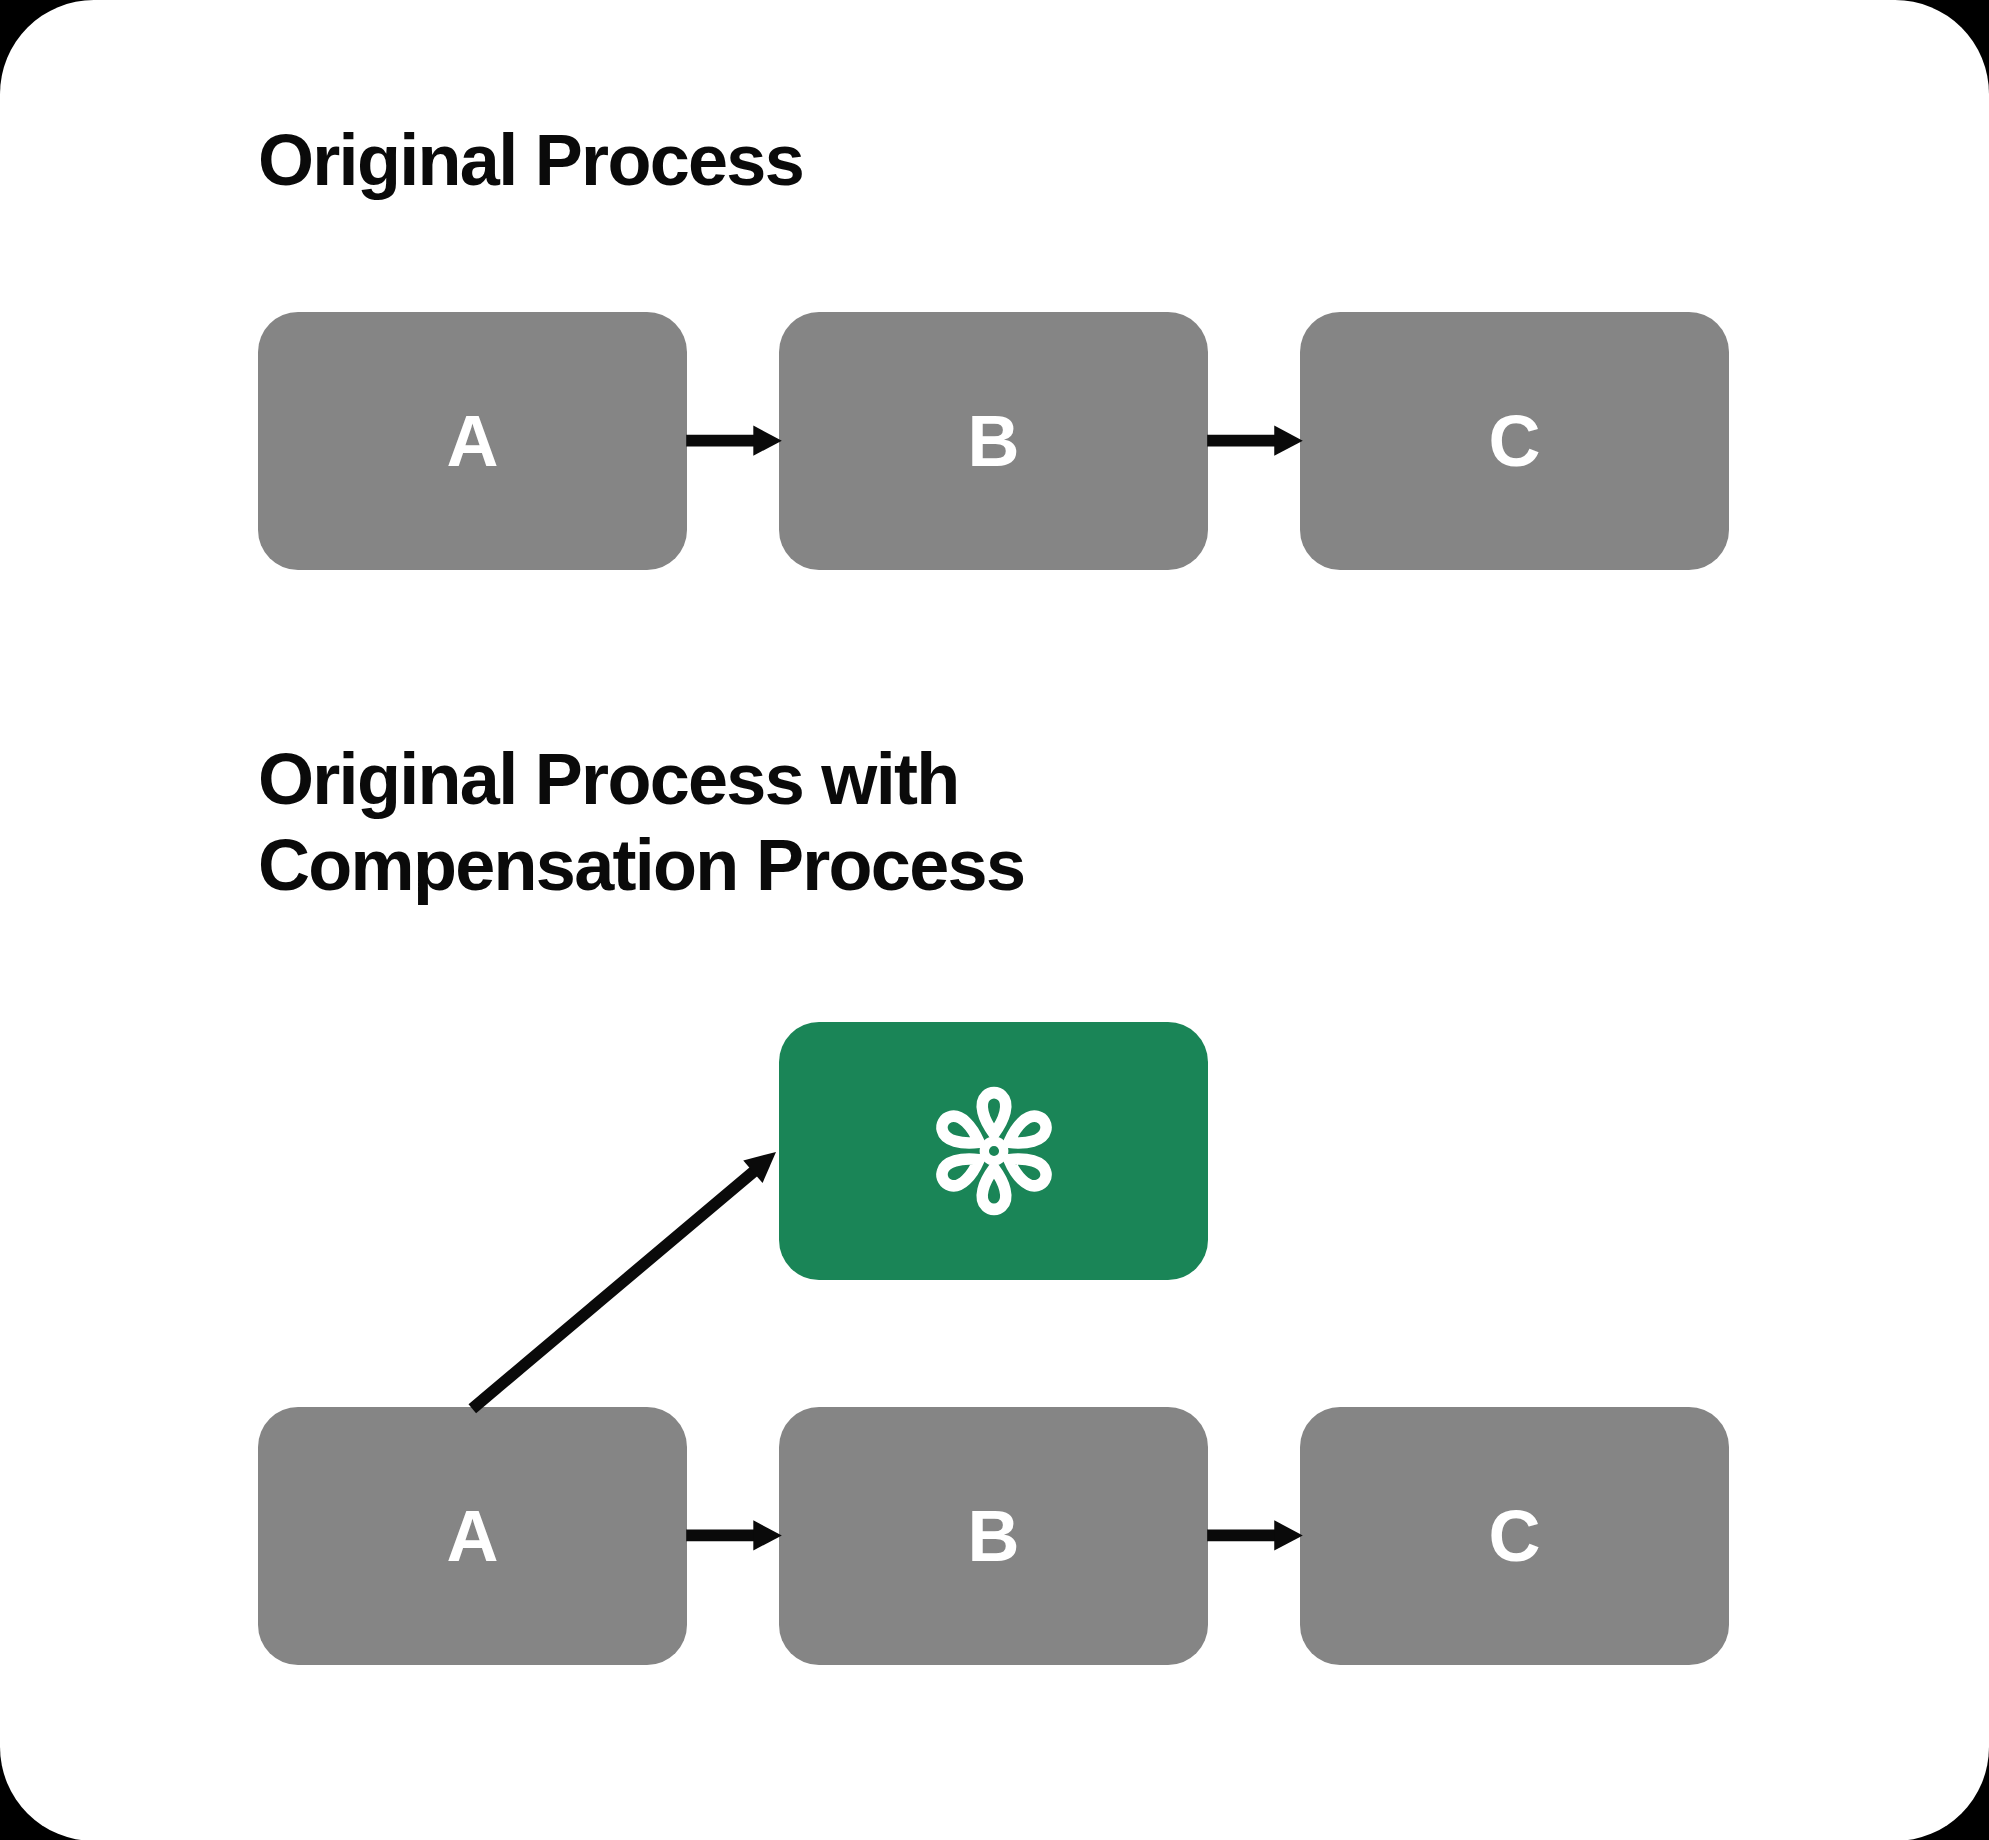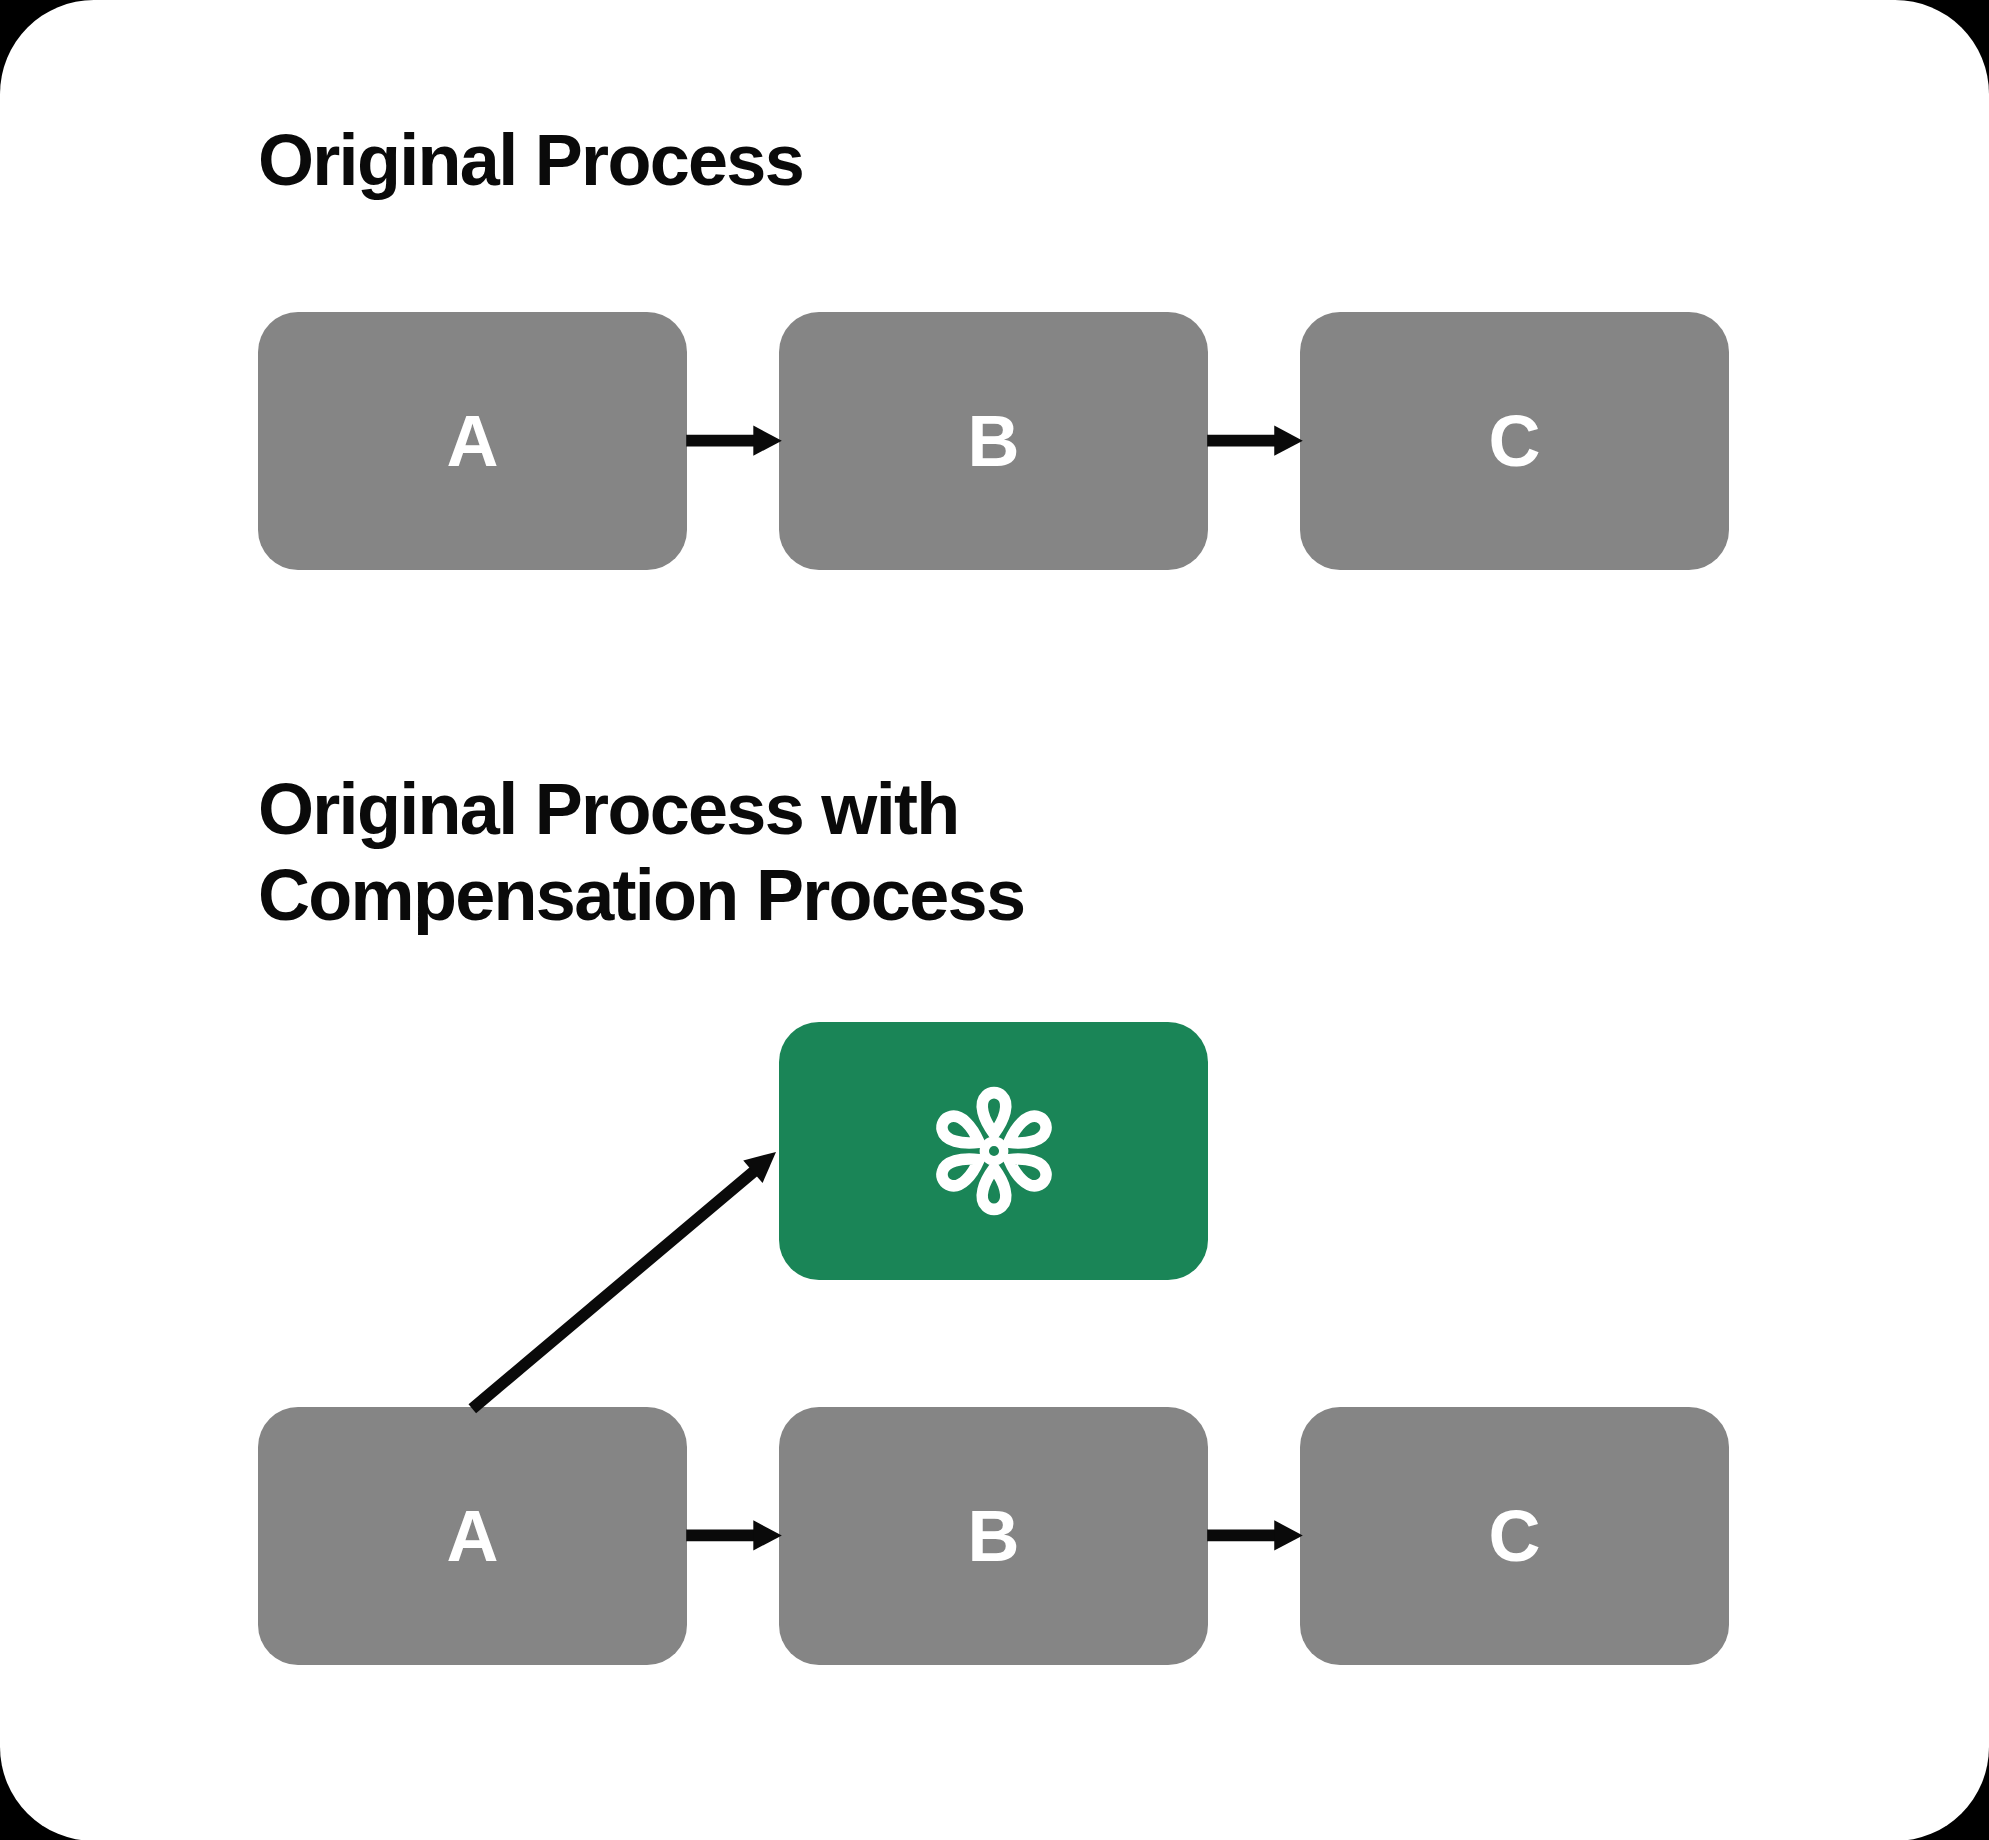--- a/index.html
+++ b/index.html
@@ -23,21 +23,21 @@
     position: absolute;
     left: 258px;
     color: var(--title-color, #0a0a0a);
     font-size: 72px;
     font-weight: 800;
     letter-spacing: -1.7px;
     line-height: 86px;
     white-space: nowrap;
   }
   #title-top { top: 117px; }
-  #title-bottom { top: 766px; }
+  #title-bottom { top: 736px; }
   .pbox {
     position: absolute;
     width: 429px;
     height: 258px;
     background: var(--gray, #858585);
     border-radius: 40px;
     display: flex;
     align-items: center;
     justify-content: center;
     color: var(--label-color, #ffffff);

